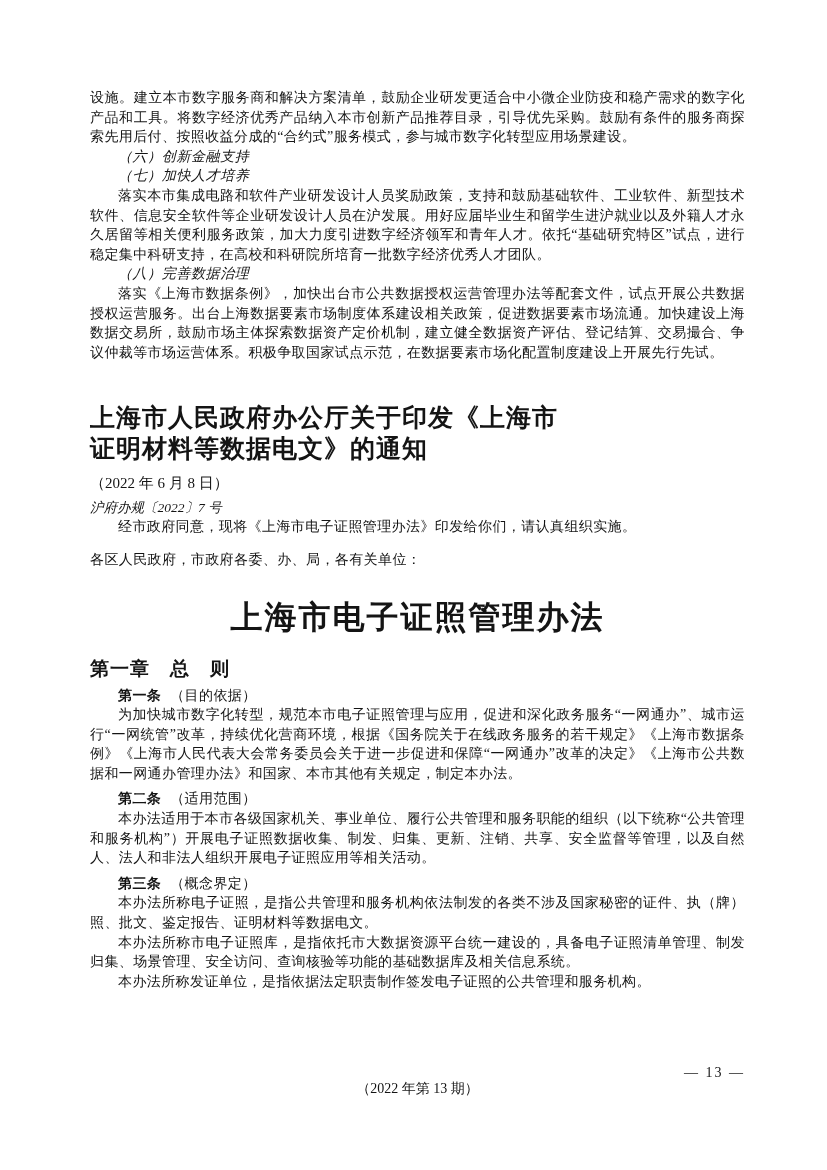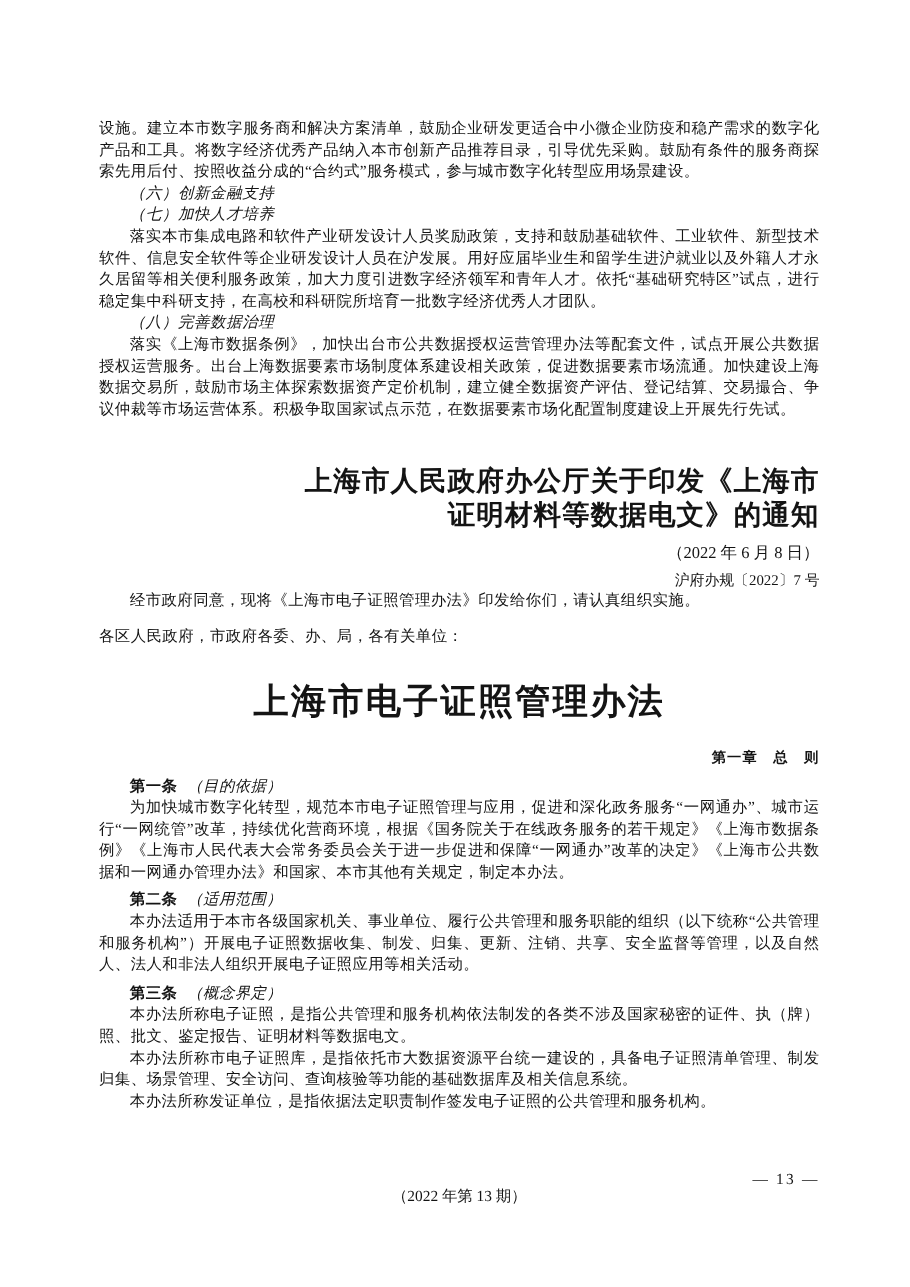--- a/index.html
+++ b/index.html
@@ -9,21 +9,21 @@
     width: 827px;
     height: 1170px;
     background: #ffffff;
     overflow: hidden;
     font-family: "Liberation Serif", "DejaVu Serif", serif;
     color: #141414;
   }
   .content {
     position: absolute;
     left: 90px;
-    top: 108px;
+    top: 88px;
     width: 655px;
   }
   .p {
     font-size: 14px;
     line-height: 19.6px;
     letter-spacing: 0.4px;
     margin: 0;
     text-align: justify;
     text-indent: 2em;
   }
@@ -31,63 +31,62 @@
   .sub-heading {
     font-size: 14px;
     line-height: 19.6px;
     letter-spacing: 0.6px;
     margin: 0;
     text-indent: 2em;
     font-style: italic; 
   }
   .notice-title {
     margin-top: 40px;
-    text-align: right;
+    text-align: left;
     font-weight: 700;
     font-size: 25px;
     line-height: 31px;
     letter-spacing: 1px;
   }
   .notice-date {
     margin-top: 9px;
-    text-align: right;
+    text-align: left;
     font-size: 15px;
     line-height: 20px;
   }
   .doc-number {
     margin-top: 5px;
-    text-align: right;
     font-size: 13.5px;
     line-height: 19px;
+    font-style: italic; 
   }
   .salutation { margin-top: 13px; }
   .reg-title {
     margin-top: 32px;
     text-align: center;
     font-weight: 700;
     font-size: 32px;
     line-height: 30px;
     letter-spacing: 2px;
   }
   .chapter {
     margin-top: 26px;
-    text-align: right;
+    text-align: left;
     font-weight: 700;
-    font-size: 13px;
+    font-size: 19px;
     line-height: 22px;
     letter-spacing: 1px;
     font-family: "Liberation Sans", "DejaVu Sans", sans-serif;
   }
   .article-head { margin-top: 6px; }
   .art-label {
     font-weight: 700;
     font-family: Liberation Serif, serif;
   }
   .art-sub {
-    font-style: italic;
     margin-left: 9px;
   }
   .footer {
     position: absolute;
     left: 90px;
     top: 1063px;
     width: 655px;
     font-size: 14px;
     line-height: 20px;
   }

